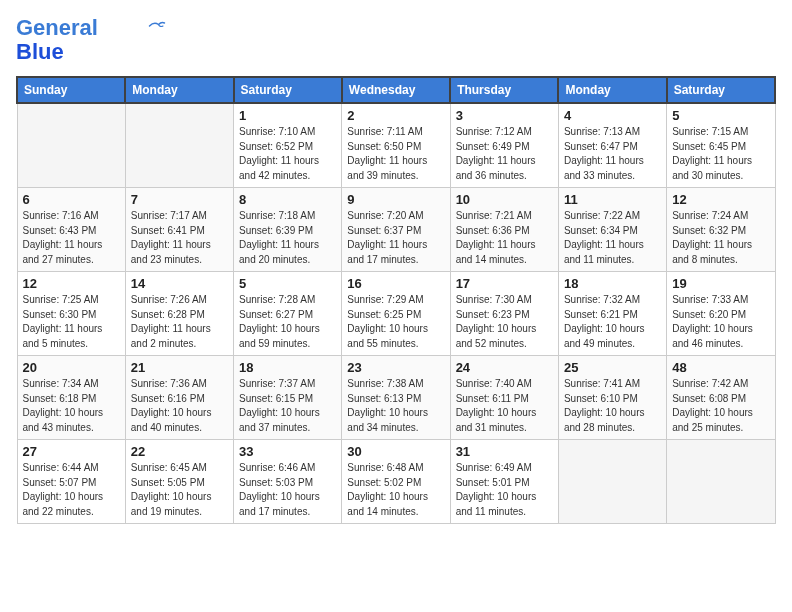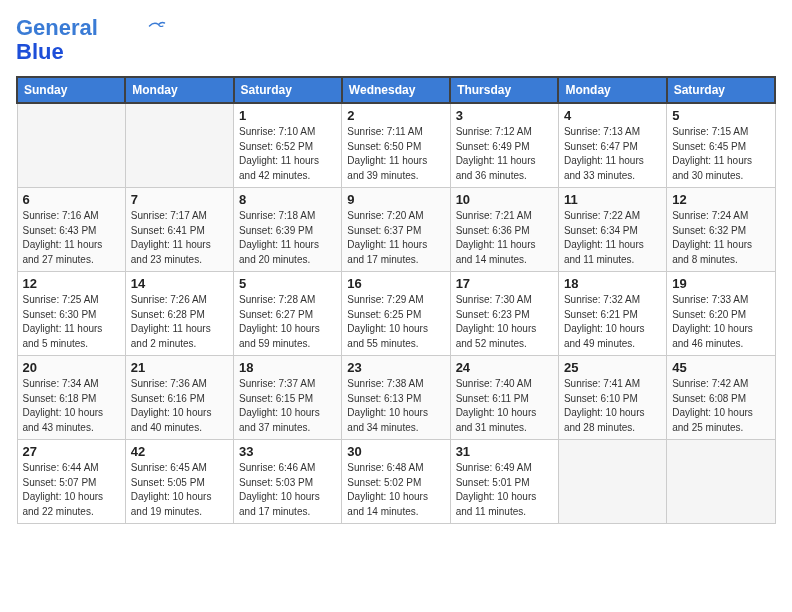--- a/index.html
+++ b/index.html
@@ -222,31 +222,31 @@
         </td>
         <td>
           <span class="day-num">24</span>
           <div class="day-info">Sunrise: 7:40 AM<br>Sunset: 6:11 PM<br>Daylight: 10 hours and 31 minutes.</div>
         </td>
         <td>
           <span class="day-num">25</span>
           <div class="day-info">Sunrise: 7:41 AM<br>Sunset: 6:10 PM<br>Daylight: 10 hours and 28 minutes.</div>
         </td>
         <td>
-          <span class="day-num">45</span>
+          <span class="day-num">48</span>
           <div class="day-info">Sunrise: 7:42 AM<br>Sunset: 6:08 PM<br>Daylight: 10 hours and 25 minutes.</div>
         </td>
       </tr>
       <tr>
         <td>
           <span class="day-num">27</span>
           <div class="day-info">Sunrise: 6:44 AM<br>Sunset: 5:07 PM<br>Daylight: 10 hours and 22 minutes.</div>
         </td>
         <td>
-          <span class="day-num">42</span>
+          <span class="day-num">22</span>
           <div class="day-info">Sunrise: 6:45 AM<br>Sunset: 5:05 PM<br>Daylight: 10 hours and 19 minutes.</div>
         </td>
         <td>
           <span class="day-num">33</span>
           <div class="day-info">Sunrise: 6:46 AM<br>Sunset: 5:03 PM<br>Daylight: 10 hours and 17 minutes.</div>
         </td>
         <td>
           <span class="day-num">30</span>
           <div class="day-info">Sunrise: 6:48 AM<br>Sunset: 5:02 PM<br>Daylight: 10 hours and 14 minutes.</div>
         </td>

